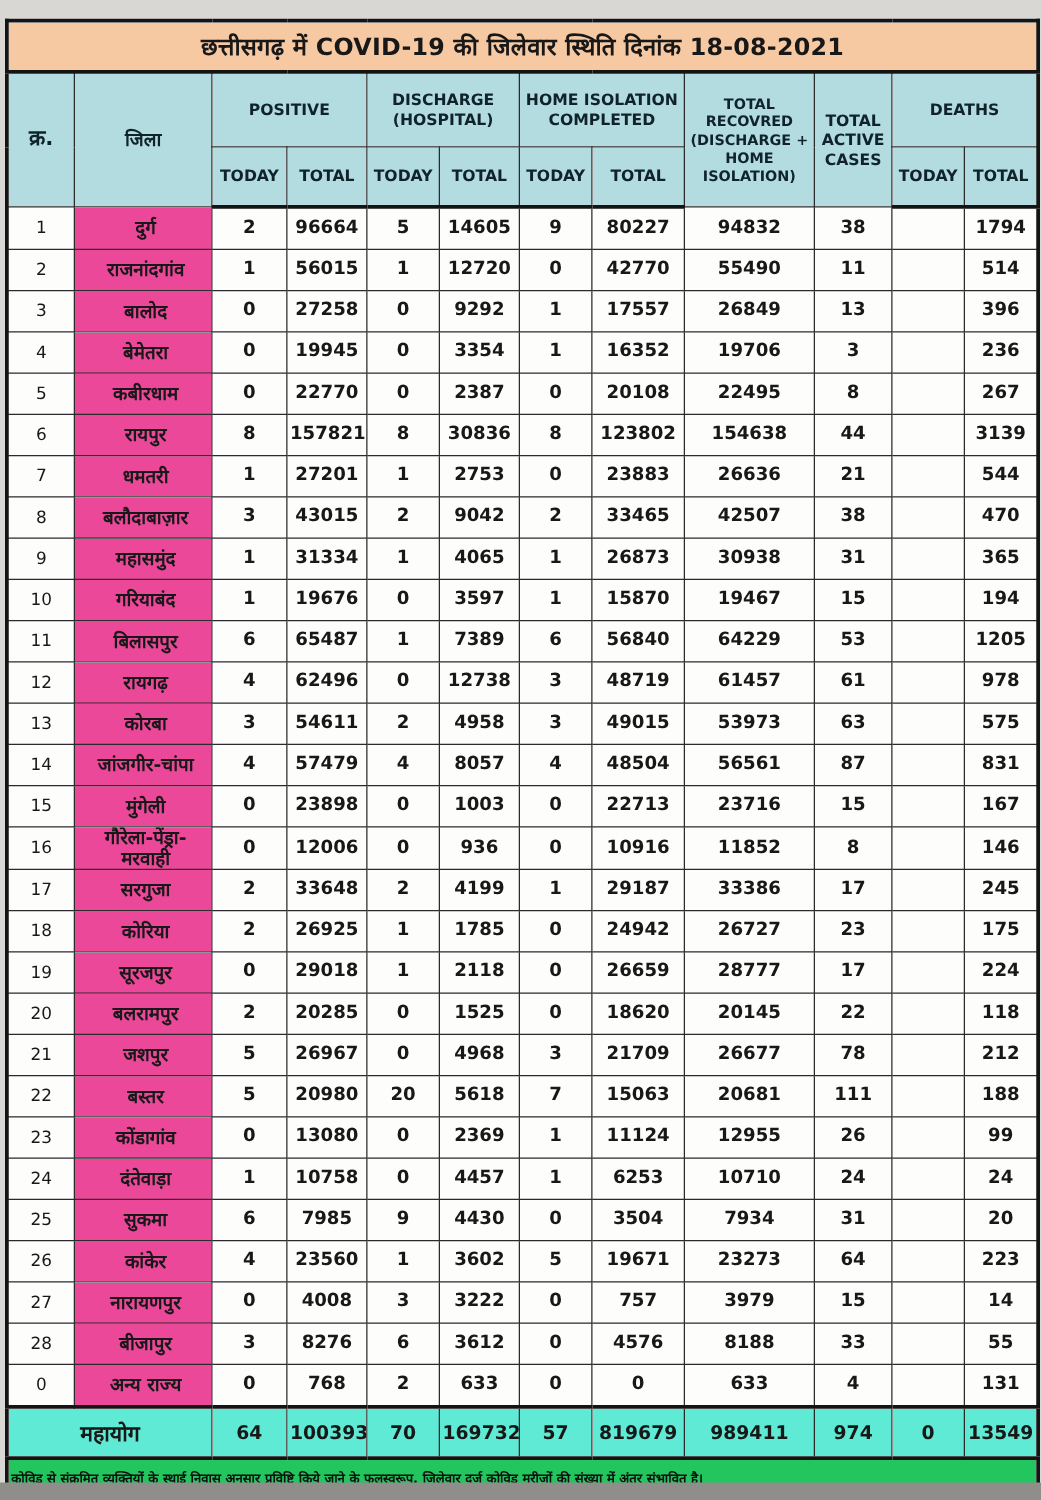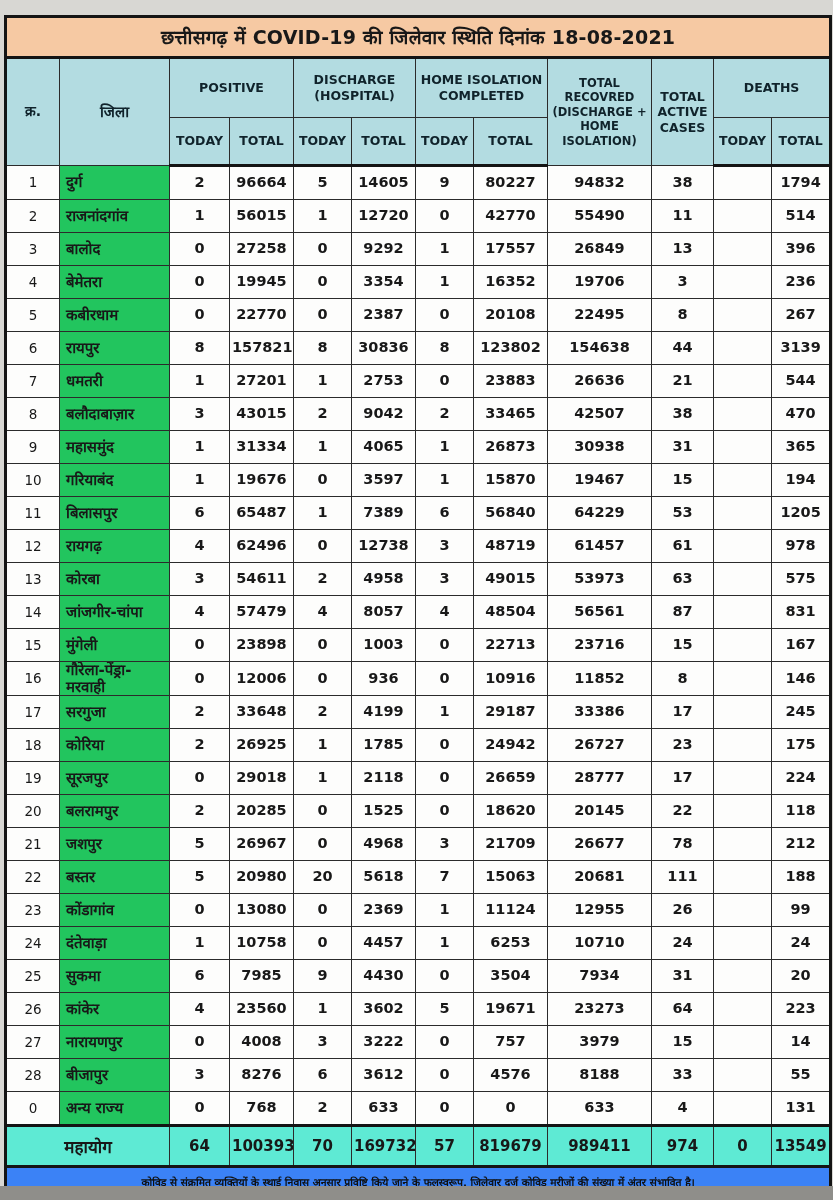--- a/index.html
+++ b/index.html
@@ -45,60 +45,60 @@
     background:#b3dce1;
     font-weight:bold;
     font-size:12.5px;
     line-height:1.25;
     text-align:center;
     color:#10232b;
   }
   tr.h1 th.hdr{height:58px;}
   tr.h2 th.hdr{height:46px;border-bottom:3px solid #141414;}
   th.hdr.small{font-size:11.5px;}
-  th.hdr.srh{font-size:14px;}
+  th.hdr.srh{font-size:17px;}
   th.hdr.disth{font-size:15px;}
   
   tbody.rows td{
     text-align:center;
     font-weight:bold;
     font-size:14.5px;
     height:32px;
     line-height:1.1;
     background:#fdfdfc;
   }
   tbody.rows td.sr{
     font-weight:normal;
     font-size:13.5px;
   }
   tbody.rows td.district{
-    background:#22c55e;
-    text-align:left;
+    background:#ec4899;
+    text-align:center;
     padding-left:6px;
     font-size:15px;
   }
   
   tr.total-row td{
     background:#5eead4;
     font-weight:bold;
     font-size:15px;
     height:38px;
     text-align:center;
     border-top:3px solid #141414;
     border-bottom:3px solid #141414;
   }
   tr.total-row td.total-label{
     font-size:17px;
   }
   
   td.footnote{
-    background:#3b82f6;
+    background:#22c55e;
     font-size:10.5px;
     font-weight:bold;
-    text-align:center;
+    text-align:left;
     height:28px;
     color:#101010;
   }
 </style>
 </head>
 <body>
 
 <div class="page">
   <table class="covid">
     <colgroup>

